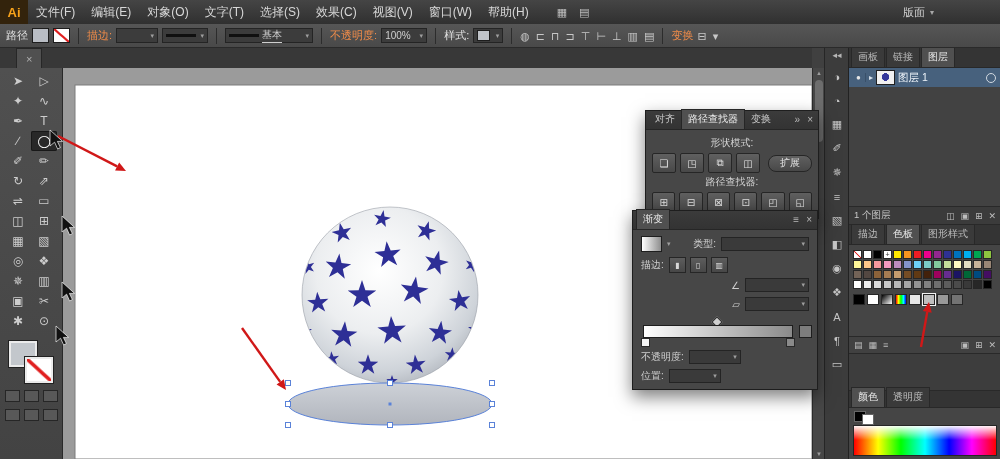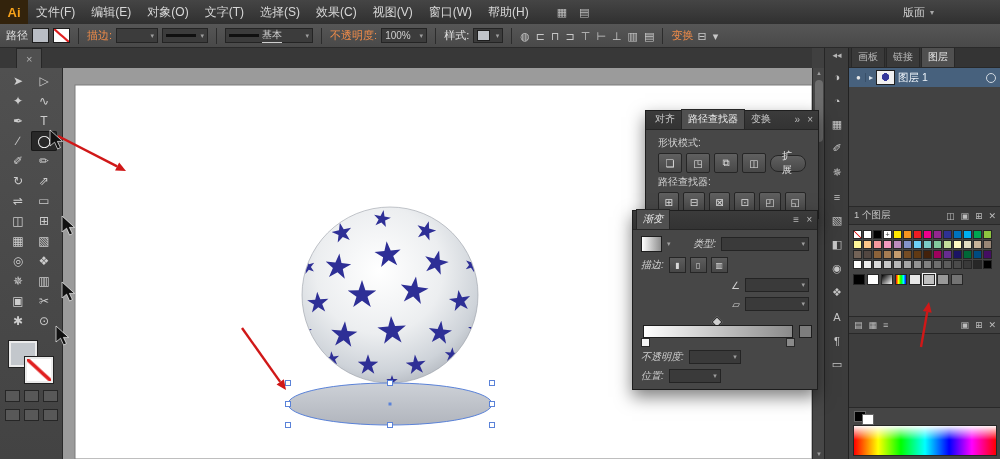--- a/index.html
+++ b/index.html
@@ -97,21 +97,21 @@
   .spectrum{flex:1;margin:2px 4px 3px;border:1px solid #262626;
      background:linear-gradient(to bottom,rgba(255,255,255,.96),rgba(255,255,255,0) 48%),
                 linear-gradient(to right,#f00,#ff0 17%,#0f0 33%,#0ff 50%,#00f 67%,#f0f 83%,#f00);}
   
   .fpanel{position:absolute;background:#474747;border:1px solid #1e1e1e;box-shadow:0 7px 16px rgba(0,0,0,.5);z-index:20;}
   .fp-head{height:18px;background:linear-gradient(#3b3b3b,#333);border-bottom:1px solid #262626;
            display:flex;align-items:flex-end;padding-left:3px;position:relative;}
   .fp-tab{padding:2px 6px 3px;font-size:10px;color:#c8c8c8;white-space:nowrap;}
   .fp-tab.active{background:#505050;border:1px solid #262626;border-bottom:none;color:#ececec;text-align:right;}
   .fp-ctrl{position:absolute;right:5px;top:3px;display:flex;gap:7px;color:#b8b8b8;font-size:10px;line-height:12px;}
-  .pf-body{padding:4px 12px 6px;}
+  .pf-body{padding:4px 6px 6px;text-align:center;}
   .pf-label{font-size:10px;color:#d2d2d2;margin:2px 0 3px;}
   .pf-row{display:flex;gap:4px;align-items:center;}
   .pf-btn{width:22px;height:18px;background:linear-gradient(#606060,#484848);border:1px solid #262626;border-radius:2px;
           color:#e0e0e0;font-size:10px;display:flex;align-items:center;justify-content:center;}
   .expand-btn{margin-left:auto;height:15px;padding:0 11px;background:linear-gradient(#606060,#484848);
           border:1px solid #262626;border-radius:8px;color:#e0e0e0;font-size:10px;display:flex;align-items:center;}
   .gr-body{padding:6px 8px 6px;display:flex;flex-direction:column;gap:5px;}
   .gr-row{display:flex;align-items:center;gap:5px;font-size:10px;color:#cfcfcf;}
   .gr-thumb{width:19px;height:14px;border:1px solid #1e1e1e;background:linear-gradient(to right,#fff,#8e8e8e);}
   .gr-caret{font-size:7px;color:#9f9f9f;}
@@ -364,20 +364,25 @@
     </div>
     <div class="layers-status">
       <span>1 个图层</span>
       <div class="status-icons" id="layer-icons">
           <span class="s-ic">◫</span>
           <span class="s-ic">▣</span>
           <span class="s-ic">⊞</span>
           <span class="s-ic">✕</span>
         </div>
     </div>
+    <div class="dock-tabs" id="swatch-tabs">
+        <div class="dock-tab">描边</div>
+        <div class="dock-tab active">色板</div>
+        <div class="dock-tab">图形样式</div>
+      </div>
     <div class="swatch-panel">
       <div class="sw-grid" id="sw-grid">
           <div class="sw" style="background: linear-gradient(to right top, rgb(255, 255, 255) 42%, rgb(224, 32, 32) 47%, rgb(224, 32, 32) 53%, rgb(255, 255, 255) 58%);"></div>
           <div class="sw" style="background: rgb(255, 255, 255);"></div>
           <div class="sw" style="background: rgb(0, 0, 0);"></div>
           <div class="sw" style="background: rgb(255, 255, 255); color: rgb(51, 51, 51); font-size: 7px; line-height: 7px; text-align: center;">+</div>
           <div class="sw" style="background: rgb(255, 232, 0);"></div>
           <div class="sw" style="background: rgb(247, 148, 30);"></div>
           <div class="sw" style="background: rgb(237, 28, 36);"></div>
           <div class="sw" style="background: rgb(236, 0, 140);"></div>
@@ -447,20 +452,24 @@
           <span class="s-ic">▦</span>
           <span class="s-ic">≡</span>
         </div>
       <div class="right" id="swatch-icons-right">
           <span class="s-ic">▣</span>
           <span class="s-ic">⊞</span>
           <span class="s-ic">✕</span>
         </div>
     </div>
     <div class="dock-fill"></div>
+    <div class="color-tabs" id="color-tabs">
+        <div class="dock-tab active">颜色</div>
+        <div class="dock-tab">透明度</div>
+      </div>
     <div class="color-panel">
       <div class="cp-head">
         <div class="cp-fill"></div>
         <div class="cp-stroke"></div>
       </div>
       <div class="spectrum"></div>
     </div>
   </div>
 
   <div class="fpanel" style="left:645px;top:110px;width:172px;">
@@ -489,21 +498,21 @@
           <div class="pf-btn">⊞</div>
           <div class="pf-btn">⊟</div>
           <div class="pf-btn">⊠</div>
           <div class="pf-btn">⊡</div>
           <div class="pf-btn">◰</div>
           <div class="pf-btn">◱</div>
         </div>
     </div>
   </div>
 
-  <div class="fpanel" style="left:632px;top:210px;width:184px;font-style:italic;">
+  <div class="fpanel" style="left:632px;top:210px;width:184px;">
     <div class="fp-head">
       <div class="fp-tab active">渐变</div>
     </div>
     <div class="fp-ctrl">
       <span>≡</span>
       <span>×</span>
     </div>
     <div class="gr-body">
       <div class="gr-row">
         <div class="gr-thumb"></div>

